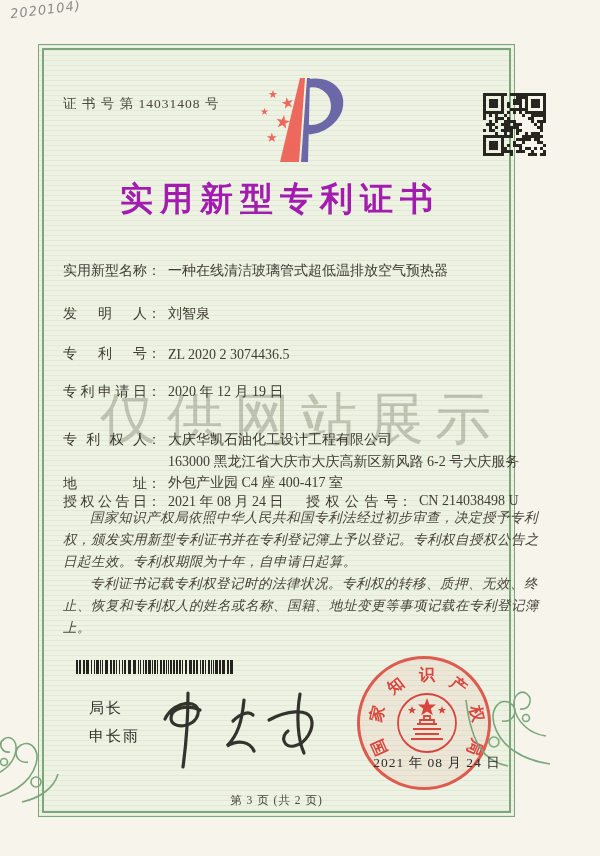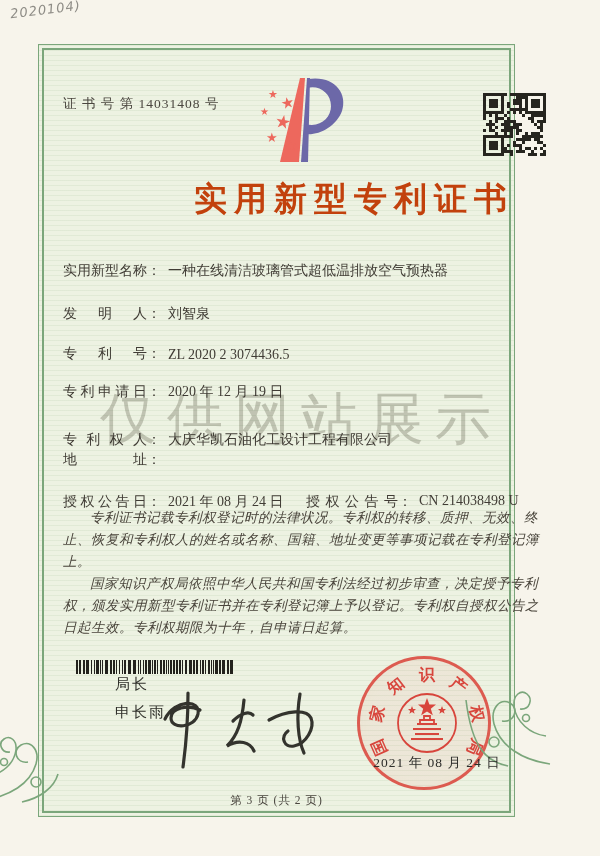--- a/index.html
+++ b/index.html
@@ -44,22 +44,22 @@
     font-size:13.5px; color:#4a463f; letter-spacing:1px;
   }
 
   .logo { position:absolute; left:215px; top:20px; width:102px; height:104px; }
   .logo .star { position:absolute; color:var(--logo-red,#ed685d); line-height:1; }
 
   .qr { position:absolute; left:444px; top:48px; width:63px; height:63px; }
 
   .title {
     position:absolute; left:0; top:132px; width:100%;
-    text-align:right; font-size:33px; font-weight:700;
-    letter-spacing:7px; color:#c2410c; text-indent:7px;
+    text-align:center; font-size:33px; font-weight:700;
+    letter-spacing:7px; color:#a21caf; text-indent:7px;
   }
 
   .fields { position:absolute; left:24px; top:214px; width:490px; font-size:14px; color:#403c35; }
   .frow { position:absolute; left:0; display:flex; align-items:flex-end; white-space:nowrap; }
   .flabel {
     display:inline-block; width:84px;
     text-align:justify; text-align-last:justify; text-justify:inter-character;
   }
   .fcolon { display:inline-block; }
   .fvalue { margin-left:7px; }
@@ -68,21 +68,21 @@
   .pair2 .flabel { width:92px; }
 
   .paras {
     position:absolute; left:24px; top:462px; width:482px;
     font-size:13.5px; font-style:italic; line-height:22px; color:#49443b;
   }
   .paras p { text-indent:2em; letter-spacing:.5px; }
 
   .barcode { position:absolute; left:37px; top:615px; width:162px; height:14px; }
 
-  .officer { position:absolute; left:50px; top:630px; font-size:15px; color:#2f2f2a; letter-spacing:2px;margin-left:26px; }
+  .officer { position:absolute; left:50px; top:654px; font-size:15px; color:#2f2f2a; letter-spacing:2px; }
   .officer div { margin-bottom:9px; }
 
   .signature { position:absolute; left:108px; top:642px; width:182px; height:88px; }
   .signature path { fill:none; stroke:#33332d; stroke-width:3.2; stroke-linecap:round; }
 
   .seal {
     position:absolute; left:318px; top:611px; width:134px; height:134px;
     border:3px solid rgba(217,66,56,.85); border-radius:50%;
     background:radial-gradient(circle, rgba(235,90,80,.07) 60%, rgba(235,90,80,.12) 100%);
   }
@@ -412,36 +412,37 @@
         <span class="fvalue">2020 年 12 月 19 日</span>
       </div>
       <div class="frow" style="top:172px">
         <span class="flabel">专利权人</span>
           <span class="fcolon">：</span>
         <span class="fvalue">大庆华凯石油化工设计工程有限公司</span>
       </div>
       <div class="frow" style="top:192px">
         <span class="flabel">地址</span>
           <span class="fcolon">：</span>
+        <span class="fvalue wrap">163000 黑龙江省大庆市大庆高新区新风路 6-2 号大庆服务外包产业园 C4 座 400-417 室</span>
       </div>
       <div class="frow" style="top:234px">
         <span class="flabel">授权公告日</span>
           <span class="fcolon">：</span>
         <span class="fvalue">2021 年 08 月 24 日</span>
         <span class="pair2">
           <span class="flabel">授权公告号</span>
             <span class="fcolon">：</span>
           <span class="fvalue">CN 214038498 U</span>
         </span>
       </div>
     </div>
 
     <div class="paras">
+      <p>国家知识产权局依照中华人民共和国专利法经过初步审查，决定授予专利权，颁发实用新型专利证书并在专利登记簿上予以登记。专利权自授权公告之日起生效。专利权期限为十年，自申请日起算。</p>
       <p>专利证书记载专利权登记时的法律状况。专利权的转移、质押、无效、终止、恢复和专利权人的姓名或名称、国籍、地址变更等事项记载在专利登记簿上。</p>
-      <p>国家知识产权局依照中华人民共和国专利法经过初步审查，决定授予专利权，颁发实用新型专利证书并在专利登记簿上予以登记。专利权自授权公告之日起生效。专利权期限为十年，自申请日起算。</p>
     </div>
 
     <svg class="barcode" id="barcode" viewBox="0 0 162 14" preserveAspectRatio="none">
         <rect x="0" y="0" width="2" height="14" fill="#23221d"></rect>
         <rect x="3" y="0" width="2" height="14" fill="#23221d"></rect>
         <rect x="7" y="0" width="2" height="14" fill="#23221d"></rect>
         <rect x="10" y="0" width="3" height="14" fill="#23221d"></rect>
         <rect x="15" y="0" width="1" height="14" fill="#23221d"></rect>
         <rect x="18" y="0" width="1" height="14" fill="#23221d"></rect>
         <rect x="20" y="0" width="3" height="14" fill="#23221d"></rect>

